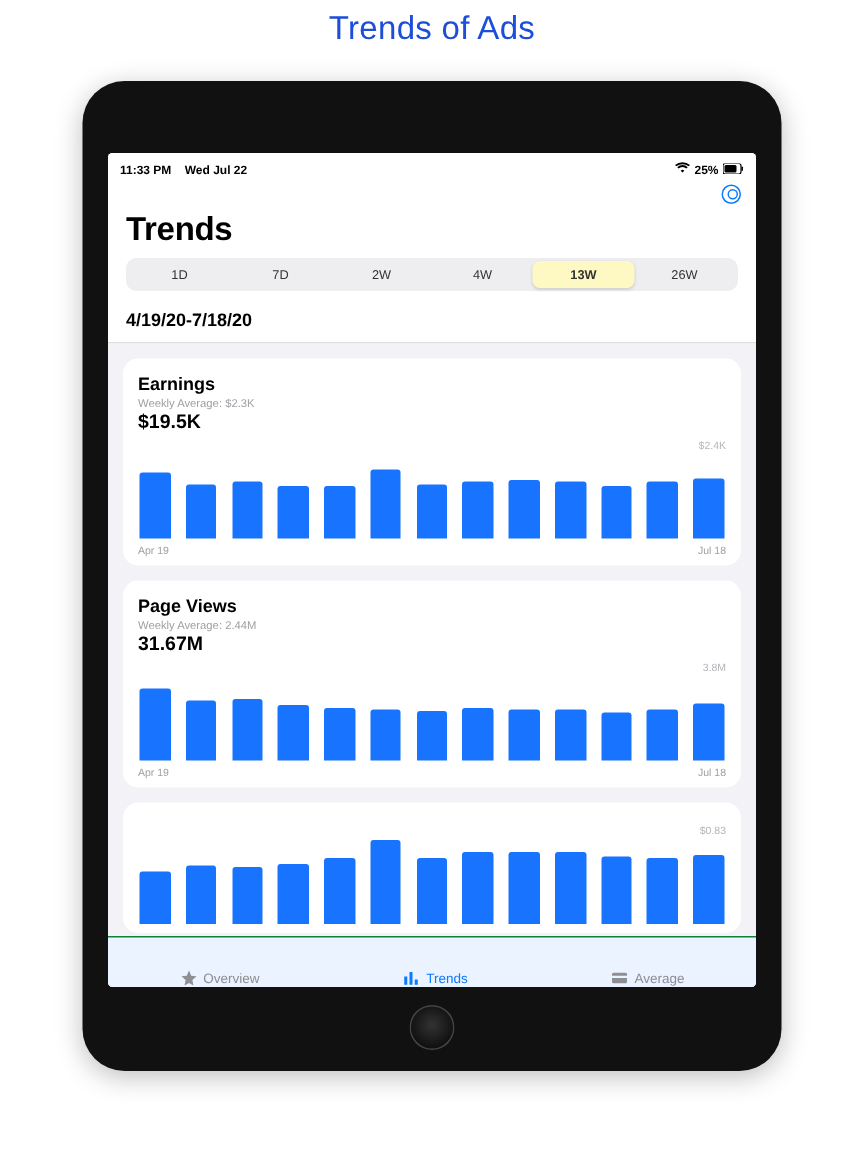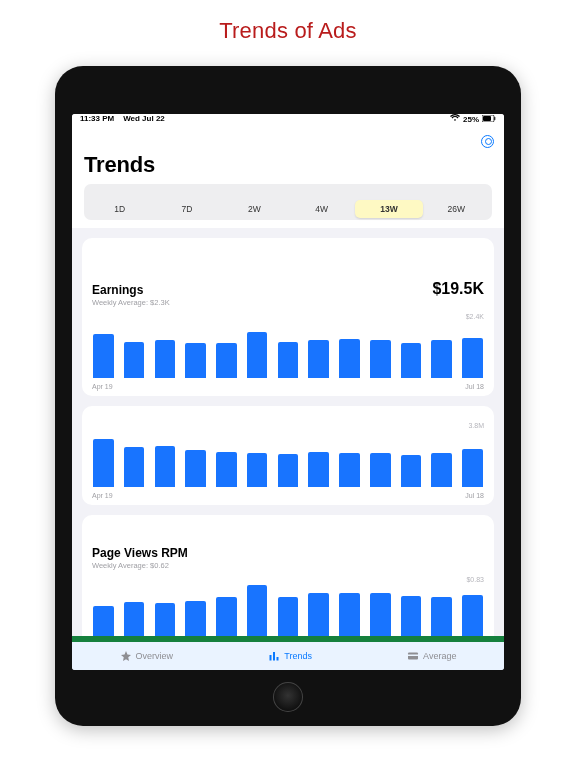--- a/index.html
+++ b/index.html
@@ -8,22 +8,22 @@
     height: 768px;
     background: #fff;
     font-family: -apple-system, "Helvetica Neue", Arial, sans-serif;
     overflow: hidden;
     display: flex;
     flex-direction: column;
     align-items: center;
   }
   .page-title {
     font-size: 22px;
-    color: #b91c1c;
-    margin-top: 18px;
+    color: #1d4ed8;
+    margin-top: 6px;
     font-weight: 400;
     letter-spacing: .2px;
   }
   
   .device {
     position: relative;
     margin-top: 22px;
     width: 466px;
     height: 660px;
     background: #111;
@@ -50,21 +50,21 @@
     overflow: hidden;
     display: flex;
     flex-direction: column;
   }
   
   .statusbar {
     height: 16px;
     background: #fff;
     font-size: 8px;
     display: flex;
-    align-items: flex-start;
+    align-items: flex-end;
     justify-content: space-between;
     padding: 0 8px;
     color: #000;
     font-weight: 600;
   }
   .sb-right { display: flex; gap: 3px; align-items: center; }
   .wifi, .batt {
     display: inline-block;
   }
   
@@ -111,21 +111,20 @@
     padding: 2px;
   }
   .seg {
     flex: 1;
     text-align: center;
     font-size: 8.5px;
     padding: 4px 0;
     border-radius: 5px;
     color: #333;
     font-weight: 500;
-    margin-top: 14px;
   }
   .seg.selected {
     background: #fef9c3;
     box-shadow: 0 1px 2px rgba(0,0,0,.12);
     font-weight: 600;
   }
   .daterange {
     background: #fff;
     font-size: 12px;
     font-weight: 700;
@@ -142,34 +141,34 @@
   .card {
     background: #fff;
     border-radius: 10px;
     padding: 10px 10px 6px 10px;
     margin-bottom: 10px;
   }
   .card-head {
     display: flex;
     justify-content: space-between;
     align-items: baseline;
+    flex-direction: column;
   }
   .card-title {
     font-size: 12px;
     font-weight: 700;
   }
   .card-sub {
     font-size: 7.5px;
     color: #a0a0a5;
     margin-top: 1px;
   }
   .card-value {
-    font-size: 16px;
+    font-size: 13px;
     font-weight: 700;
-    margin-top: 32px;
   }
   .y-max {
     text-align: right;
     font-size: 7px;
     color: #b5b5bb;
     margin-top: 6px;
   }
   .bars {
     display: flex;
     align-items: flex-end;
@@ -189,22 +188,22 @@
     font-size: 7px;
     color: #a0a0a5;
     margin-top: 5px;
   }
   
   .tabbar {
     height: 34px;
     background: #eaf3ff;
     display: flex;
     justify-content: space-around;
-    align-items: center;
-    border-top: 6px solid #15803d;
+    align-items: flex-end;
+    border-top: 1px solid #15803d;
   }
   .tabitem {
     display: flex;
     align-items: center;
     gap: 4px;
     font-size: 9px;
     color: #8e8e93;
   }
   .tabitem.active { color: #0a7aff; }
   .tab-ico { display: inline-flex; }
@@ -252,20 +251,21 @@
       <div class="seg-wrap" id="segwrap">
           <div class="seg">1D</div>
           <div class="seg">7D</div>
           <div class="seg">2W</div>
           <div class="seg">4W</div>
           <div class="seg selected">13W</div>
           <div class="seg">26W</div>
         </div>
     </div>
 
+    <div class="daterange">4/19/20-7/18/20</div>
 
     <div class="scroll" id="cards">
         <div class="card">
           <div class="card-head">
             <div>
               <div class="card-title">Earnings</div>
               <div class="card-sub">Weekly Average: $2.3K</div>
             </div>
             <div class="card-value">$19.5K</div>
           </div>
@@ -284,20 +284,27 @@
             <div class="bar" style="height: 63%;"></div>
             <div class="bar" style="height: 67%;"></div>
             <div class="bar" style="height: 71%;"></div>
           </div>
           <div class="x-labels">
             <span>Apr 19</span>
             <span>Jul 18</span>
           </div>
         </div>
         <div class="card">
+          <div class="card-head">
+            <div>
+              <div class="card-title">Page Views</div>
+              <div class="card-sub">Weekly Average: 2.44M</div>
+            </div>
+            <div class="card-value">31.67M</div>
+          </div>
           <div class="y-max">3.8M</div>
           <div class="bars">
             <div class="bar" style="height: 86%;"></div>
             <div class="bar" style="height: 71%;"></div>
             <div class="bar" style="height: 73%;"></div>
             <div class="bar" style="height: 66%;"></div>
             <div class="bar" style="height: 62%;"></div>
             <div class="bar" style="height: 60%;"></div>
             <div class="bar" style="height: 59%;"></div>
             <div class="bar" style="height: 62%;"></div>
@@ -306,27 +313,20 @@
             <div class="bar" style="height: 57%;"></div>
             <div class="bar" style="height: 60%;"></div>
             <div class="bar" style="height: 67%;"></div>
           </div>
           <div class="x-labels">
             <span>Apr 19</span>
             <span>Jul 18</span>
           </div>
         </div>
         <div class="card">
-          <div class="card-head">
-            <div>
-              <div class="card-title">Page Views RPM</div>
-              <div class="card-sub">Weekly Average: $0.62</div>
-            </div>
-            <div class="card-value"></div>
-          </div>
           <div class="y-max">$0.83</div>
           <div class="bars">
             <div class="bar" style="height: 63%;"></div>
             <div class="bar" style="height: 69%;"></div>
             <div class="bar" style="height: 68%;"></div>
             <div class="bar" style="height: 72%;"></div>
             <div class="bar" style="height: 78%;"></div>
             <div class="bar" style="height: 100%;"></div>
             <div class="bar" style="height: 79%;"></div>
             <div class="bar" style="height: 85%;"></div>

